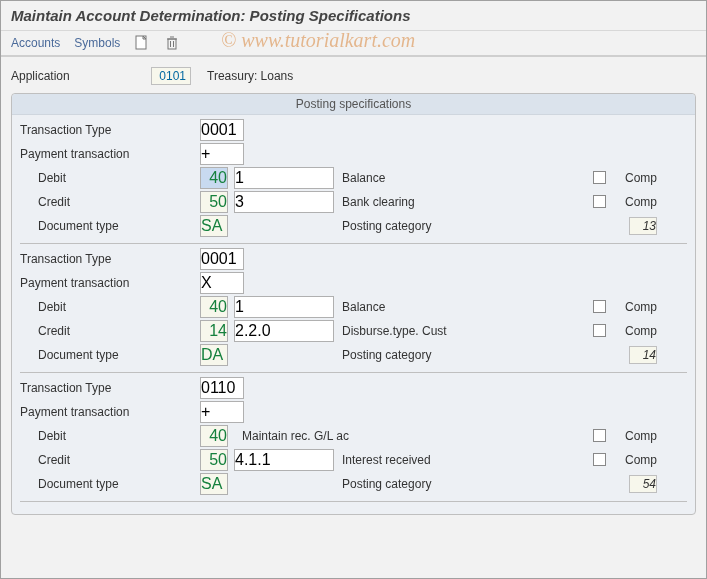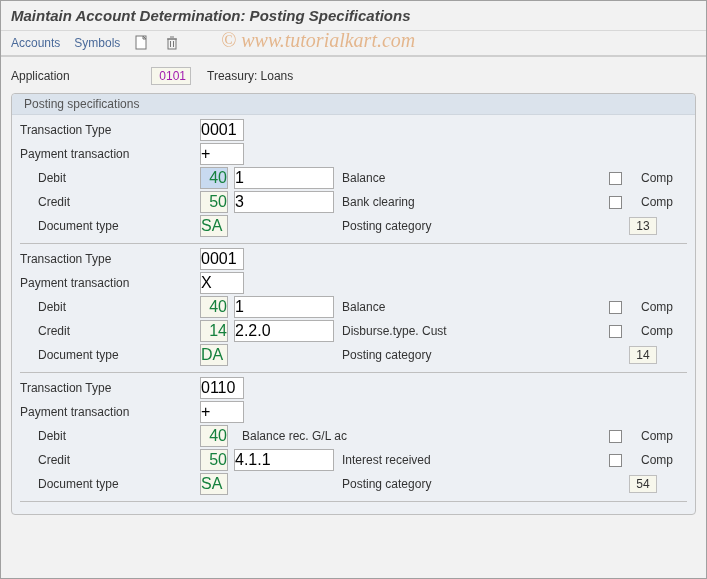--- a/index.html
+++ b/index.html
@@ -59,37 +59,38 @@
   .lbl {
     display: inline-block;
   }
   .lbl-app { width: 140px; }
   .val-app {
     border: 1px solid #bfbfbf;
     background: #f7f7ec;
     text-align: right;
     padding: 1px 4px;
     width: 40px;
-    color: #a21caf;
+    color: #0369a1;
   }
   .app-desc { margin-left: 16px; }
   .groupbox {
     border: 1px solid #bfbfbf;
     background: #edf0f4;
     margin-top: 6px;
     padding: 0 8px 8px 8px;
     border-radius: 4px;
   }
   .grouptitle {
     background: #dbe3ec;
     margin: 0 -8px 4px -8px;
     padding: 3px 12px;
     border-bottom: 1px solid #cfd6de;
     color: #555;
     border-radius: 4px 4px 0 0;
+    text-align: center;
   }
   .field-lbl { width: 180px; }
   .field-lbl.indent { padding-left: 18px; width: 180px; }
   .inp {
     border: 1px solid #b0b0b0;
     background: #fff;
     padding: 1px 0;
     height: 22px;
     font-size: 16px;
     font-family: Arial, sans-serif;
@@ -103,41 +104,42 @@
   }
   .w30 { width: 28px; text-align: right; }
   .w44 { width: 44px; }
   .w100 { width: 100px; }
   .desc-col {
     width: 140px;
     margin-left: 8px;
   }
   .chk-col {
     margin-left: auto;
-    margin-right: 14px;
+    margin-right: 30px;
     display: flex;
-    align-items: center;
+    align-items: flex-start;
     gap: 19px;
   }
   .chk {
     width: 13px;
     height: 13px;
     border: 1px solid #888;
     background: #fff;
     display: inline-block;
   }
   .pc-lbl { width: 140px; margin-left: 8px; }
   .pc-val {
     border: 1px solid #bfbfbf;
     background: #f7f7ec;
     width: 28px;
-    text-align: center;
+    text-align: right;
     padding: 1px 0;
     margin-left: auto;
     margin-right: 30px;
+    font-style: italic;
   }
   .divider {
     border: none;
     border-top: 1px solid #bfbfbf;
     margin: 6px 0 4px 0;
   }
   .footer-btn-row {
     display: flex;
     justify-content: flex-start;
     padding: 10px 0 0 200px;
@@ -287,21 +289,21 @@
         <input class="inp w44" value="0110" style="">
       </div>
       <div class="row">
         <span class="lbl field-lbl">Payment transaction</span>
         <input class="inp w44" value="+" style="">
       </div>
       <div class="row">
         <span class="lbl field-lbl indent">Debit</span>
         <input class="inp ro w30" value="40" style="">
         <span style="width:6px"></span>
-        <span class="desc-col">Balance rec. G/L ac</span>
+        <span class="desc-col">Maintain rec. G/L ac</span>
         <span class="chk-col">
           <span class="chk"></span>
           <span>Comp</span>
         </span>
       </div>
       <div class="row">
         <span class="lbl field-lbl indent">Credit</span>
         <input class="inp ro w30" value="50" style="">
         <span style="width:6px"></span>
         <input class="inp w100" value="4.1.1" style="">

